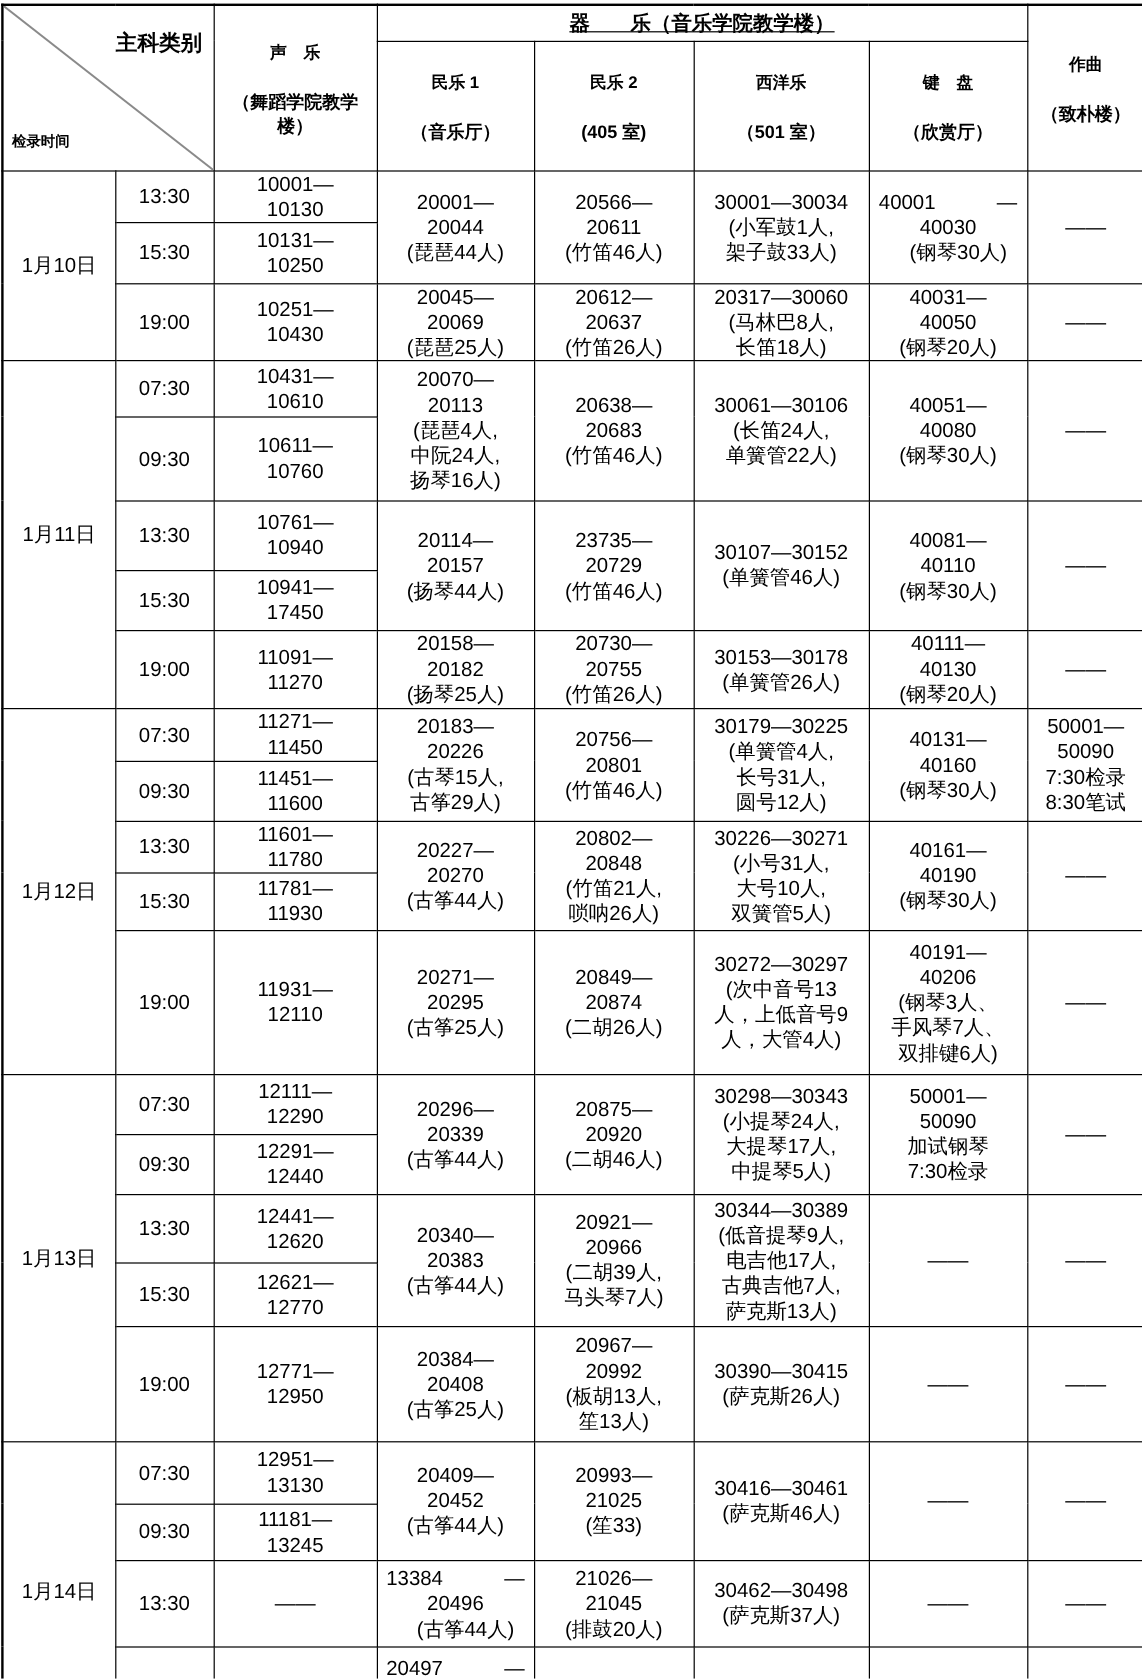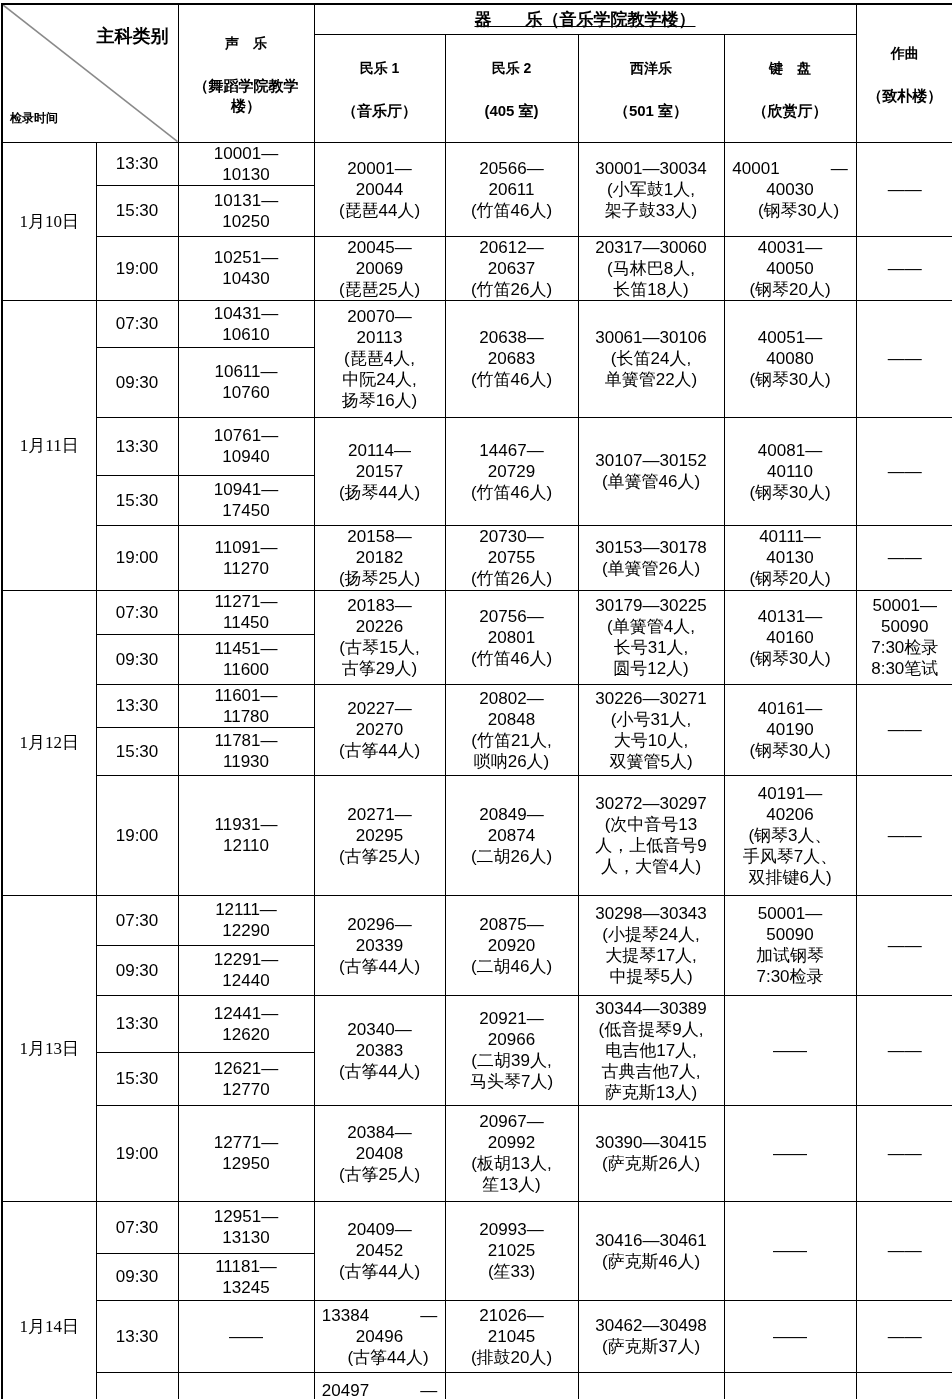--- a/index.html
+++ b/index.html
@@ -52,21 +52,21 @@
     top: 21px; right: 9px;
     font-weight: bold;
     font-size: 18px;
   }
   .corner-bottom {
     position: absolute;
     bottom: 13px; left: 7px;
     font-weight: bold;
     font-size: 12px;
   }
-  td.date-cell { font-size: 18px; font-family: Liberation Serif, serif; }
+  td.date-cell { font-size: 18px; }
   td.ta-left { text-align: left; padding-left: 5px; }
   td.va-top { vertical-align: top; padding-top: 2px; }
 </style>
 </head>
 <body>
 
 <div class="page">
 <table class="sched">
   <colgroup>
     <col style="width:94px">
@@ -186,21 +186,21 @@
     <td>10611—
 10760</td>
   </tr>
   <tr style="height:58px">
     <td>13:30</td>
     <td>10761—
 10940</td>
     <td rowspan="2">20114—
 20157
 (扬琴44人)</td>
-    <td rowspan="2">14467—
+    <td rowspan="2">23735—
 20729
 (竹笛46人)</td>
     <td rowspan="2">30107—30152
 (单簧管46人)</td>
     <td rowspan="2">40081—
 40110
 (钢琴30人)</td>
     <td rowspan="2">——</td>
   </tr>
   <tr style="height:50px">

